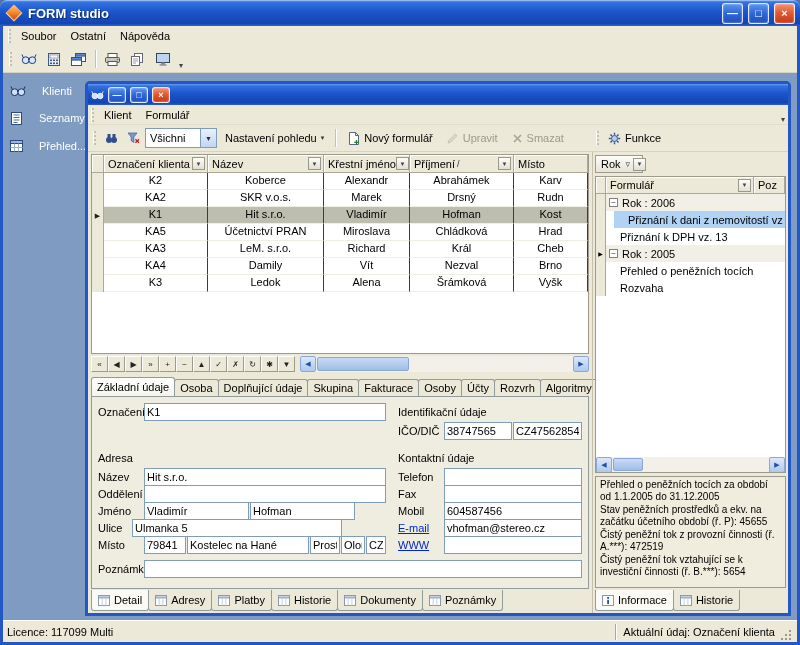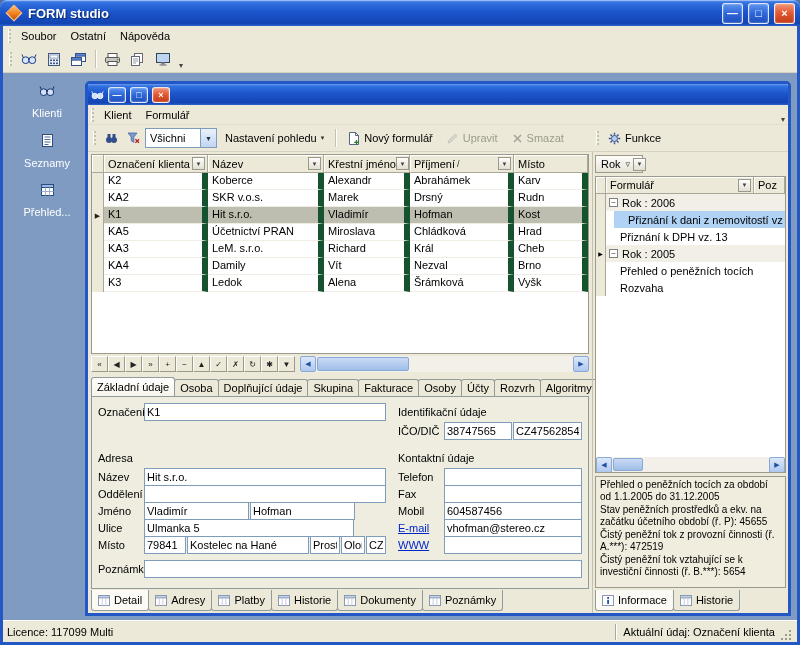--- a/index.html
+++ b/index.html
@@ -36,21 +36,21 @@
   .flat-btn.disabled { color:#9C9A8C; }
   .flat-btn.disabled svg { opacity:.4; filter:grayscale(1); }
   .dd-mini { font-size:7px; color:#333; }
   .combo { width:72px; height:20px; background:#fff; border:1px solid #7F9DB9; display:flex; align-items:center; padding-left:4px; }
   .combo .dd { margin-left:auto; width:16px; height:18px; border-left:1px solid #7F9DB9; display:flex; align-items:center; justify-content:center;
     background:linear-gradient(#E9F1FD,#C2D5F2); color:#234; font-size:7px; }
 
   
   .workspace { flex:1; position:relative; background:#7F9BC1; min-height:0; }
   .sidebar { position:absolute; top:12px; left:7px; width:74px; bottom:4px; }
-  .side-item { display:flex; align-items:center; gap:10px; color:#fff; margin-bottom:15px; cursor:default;flex-direction:column; }
+  .side-item { display:flex; gap:16px; color:#fff; margin-bottom:15px; cursor:default; }
 
   
   .child { position:absolute; top:8px; left:82px; right:6px; bottom:4px; border:3px solid #2257C5; border-radius:5px 5px 0 0;
     background:#ECE9D8; display:flex; flex-direction:column; }
   .child-titlebar { height:21px; display:flex; align-items:center; gap:4px; padding:0 3px; border-radius:2px 2px 0 0;
     background:linear-gradient(180deg,#6A9CF0 0%,#3272E0 10%,#1C55CC 45%,#1345B2 90%,#2E63CE 100%); }
   .child-title { color:#fff; font-weight:bold; font-size:11px; flex:1; text-shadow:1px 1px 1px #0A2A6A; white-space:nowrap; overflow:hidden; }
   .child-menubar { height:20px; display:flex; align-items:center; border-bottom:1px solid #E2DECE; }
   .child-main { flex:1; display:flex; min-height:0; }
   .left-pane { flex:1; display:flex; flex-direction:column; min-width:0; }
@@ -61,21 +61,21 @@
   .grid-header { display:flex; height:18px; }
   .gh-ind,.gh-cell { background:#ECE9D8; border-right:1px solid #ACA899; border-bottom:1px solid #ACA899; box-shadow:inset 1px 1px 0 #fff; }
   .gh-cell { display:flex; align-items:center; padding:0 2px 0 4px; white-space:nowrap; overflow:hidden; }
   .flt { margin-left:auto; width:13px; height:13px; flex:0 0 13px; border:1px solid #9A988A; background:linear-gradient(#FDFDFB,#E2DFD2);
     font-size:6px; color:#444; display:flex; align-items:center; justify-content:center; }
   .sort-mark { font-size:9px; color:#333; margin-left:2px; }
   .cw0{width:12px;flex:0 0 12px;} .cw1{width:104px;flex:0 0 104px;} .cw2{width:116px;flex:0 0 116px;}
   .cw3{width:86px;flex:0 0 86px;} .cw4{width:104px;flex:0 0 104px;} .cw5{flex:1;min-width:0;}
   .grid-row { display:flex; height:17px; }
   .gr-ind { background:#ECE9D8; border-right:1px solid #ACA899; display:flex; align-items:center; justify-content:center; font-size:7px; color:#222; }
-  .gr-cell { border-right:6px solid #14532d; border-bottom:1px solid #F0EEE4; padding:1px 4px; white-space:nowrap; overflow:hidden; }
+  .gr-cell { border-right:1px solid #14532d; border-bottom:1px solid #F0EEE4; padding:1px 4px; white-space:nowrap; overflow:hidden;text-align:center; }
   .grid-row.selected .gr-cell { background:#BEBEB0; }
 
   
   .nav-row { display:flex; align-items:center; height:16px; margin:2px 3px; }
   .nav-btn { width:17px; height:16px; background:#ECE9D8; border:1px solid; border-color:#FFF #9C9A8C #9C9A8C #FFF;
     display:flex; align-items:center; justify-content:center; font-size:8px; color:#222; }
   .h-scroll { flex:1; height:16px; margin-left:5px; display:flex; background:#F2F0E8; }
   .sb-btn { width:16px; height:16px; flex:0 0 16px; border:1px solid #8CA8D8; border-radius:2px; color:#2050A0; font-size:7px;
     display:flex; align-items:center; justify-content:center; background:linear-gradient(#DCE8FA,#AFC8EF); }
   .sb-track { flex:1; position:relative; }
@@ -522,21 +522,21 @@
               <span class="fp-label" style="left:306px;top:91px">Fax</span>
               <input class="field" style="left: 352px; top: 88px; width: 138px;" value="">
 
               <span class="fp-label" style="left:6px;top:108px">Jméno</span>
               <input class="field" style="left: 52px; top: 105px; width: 105px;" value="Vladimír">
               <input class="field" style="left: 158px; top: 105px; width: 105px;" value="Hofman">
               <span class="fp-label" style="left:306px;top:108px">Mobil</span>
               <input class="field" style="left: 352px; top: 105px; width: 138px;" value="604587456">
 
               <span class="fp-label" style="left:6px;top:125px">Ulice</span>
-              <input class="field" style="left: 52px; top: 122px; width: 210px;" value="Ulmanka 5">
+              <input class="field" style="left: 40px; top: 122px; width: 210px;" value="Ulmanka 5">
               <span class="fp-label link" style="left:306px;top:125px">E-mail</span>
               <input class="field" style="left: 352px; top: 122px; width: 138px;" value="vhofman@stereo.cz">
 
               <span class="fp-label" style="left:6px;top:142px">Místo</span>
               <input class="field" style="left: 52px; top: 139px; width: 42px;" value="79841">
               <input class="field" style="left: 95px; top: 139px; width: 122px;" value="Kostelec na Hané">
               <input class="field" style="left: 218px; top: 139px; width: 30px;" value="Prost">
               <input class="field" style="left: 249px; top: 139px; width: 24px;" value="Olom">
               <input class="field" style="left: 274px; top: 139px; width: 20px;" value="CZE">
               <span class="fp-label link" style="left:306px;top:142px">WWW</span>

